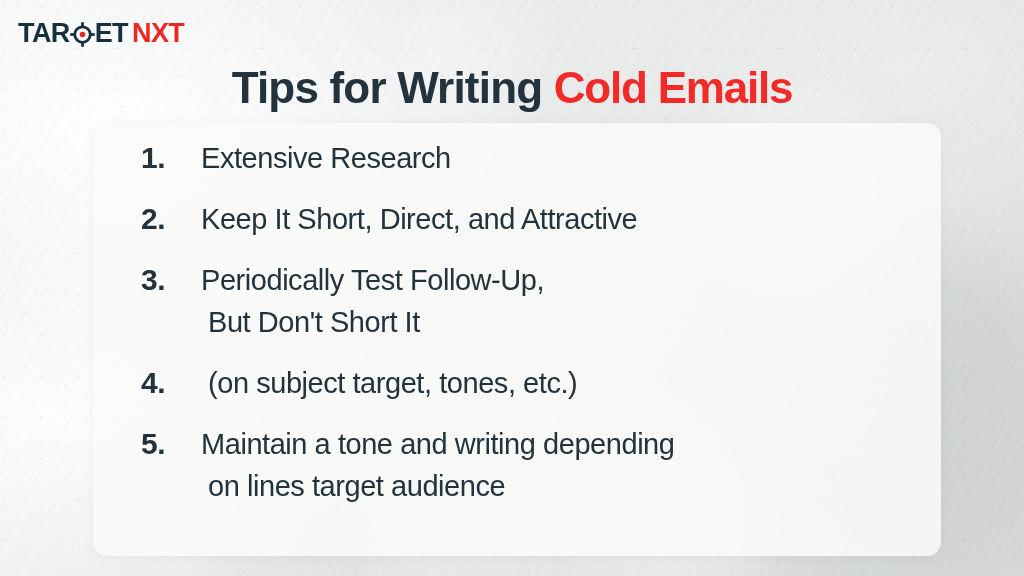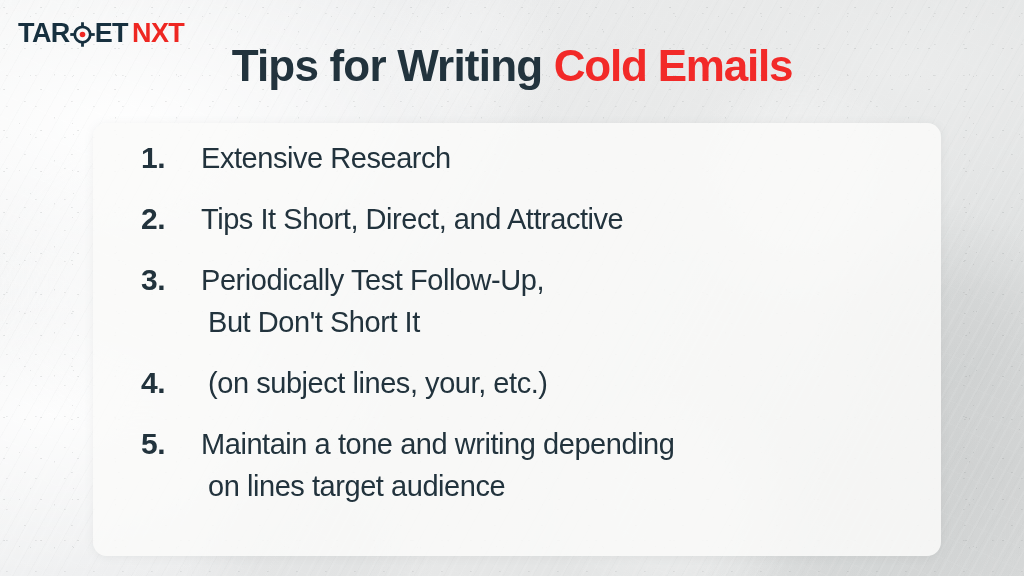--- a/index.html
+++ b/index.html
@@ -95,21 +95,21 @@
     height: 25px;
     margin: 0 0px 0 0px;
     position: relative;
     top: 1px;
   }
 
   
   .title {
     position: absolute;
     left: 0;
-    top: 38px;
+    top: 60px;
     width: 1024px;
     text-align: center;
     font-family: "Liberation Sans", sans-serif;
     font-weight: bold;
     font-size: 44px;
     line-height: 56px;
     letter-spacing: -0.8px;
     white-space: nowrap;
   }
   .title-main { color: #22333d; }
@@ -200,36 +200,36 @@
       <div class="tip">
         <span class="tip-num">1.</span>
         <span class="tip-body">
           <span class="tip-line">Extensive Research</span>
         </span>
       </div>
 
       <div class="tip">
         <span class="tip-num">2.</span>
         <span class="tip-body">
-          <span class="tip-line">Tips It Short, Direct, and Attractive</span>
+          <span class="tip-line">Keep It Short, Direct, and Attractive</span>
         </span>
       </div>
 
       <div class="tip">
         <span class="tip-num">3.</span>
         <span class="tip-body">
           <span class="tip-line">Periodically Test Follow-Up,</span>
           <span class="tip-line indent">But Don't Short It</span>
         </span>
       </div>
 
       <div class="tip">
         <span class="tip-num">4.</span>
         <span class="tip-body">
-          <span class="tip-line indent">(on subject lines, your, etc.)</span>
+          <span class="tip-line indent">(on subject target, tones, etc.)</span>
         </span>
       </div>
 
       <div class="tip">
         <span class="tip-num">5.</span>
         <span class="tip-body">
           <span class="tip-line">Maintain a tone and writing depending</span>
           <span class="tip-line indent">on lines target audience</span>
         </span>
       </div>

